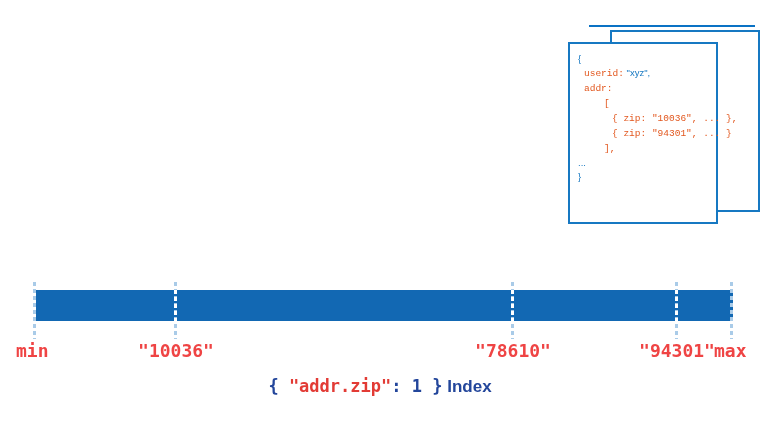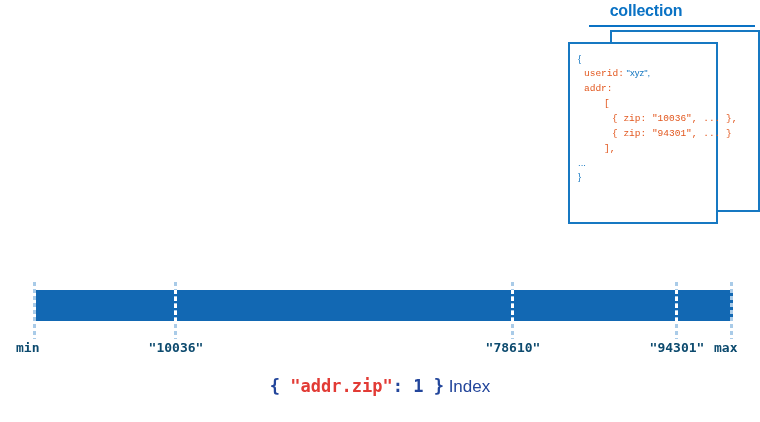--- a/index.html
+++ b/index.html
@@ -120,23 +120,23 @@
         to bottom,
         #ffffff 0px, #ffffff 4px,
         transparent 4px, transparent 7px);
     background-size: 3px 7px;
     background-repeat: repeat-y;
   }
   .tick-label {
     position: absolute;
     top: 70px;
     font-family: "DejaVu Sans Mono", monospace;
-    font-size: 13px;
-    font-weight: bold;
-    color: #0c4a6e;
+    font-size: 18px;
+    font-weight: bold;
+    color: #ef4444;
     white-space: nowrap;
     transform: translateX(-50%);
   }
   .tick-label.edge { transform: none; }
 
   
   #index-caption {
     position: absolute;
     left: 0;
     top: 376px;
@@ -152,30 +152,29 @@
   }
   .cap-red {
     font-family: "DejaVu Sans Mono", monospace;
     font-size: 17px;
     font-weight: bold;
     color: #e23b35;
   }
   .cap-word {
     font-family: "Liberation Sans", sans-serif;
     font-size: 17px;
-    font-weight: normal;
+    font-weight: bold;
     color: #23469b;
   }
 </style>
 </head>
 <body>
 
 <div id="collection-group">
 
-  <div id="collection-title">collection</div>
 
   <div id="collection-rule"></div>
 
   <div class="doc-card" id="doc-card-back"></div>
   <div class="doc-card" id="doc-card-front"></div>
 
   <div id="doc-json"><span class="j-brace">{</span>
 <span class="j-ind1"></span><span class="j-key">userid:</span><span class="j-blue"> "xyz",</span>
 <span class="j-ind1"></span><span class="j-key">addr:</span>
 <span class="j-ind2"></span><span class="j-key">[</span>

